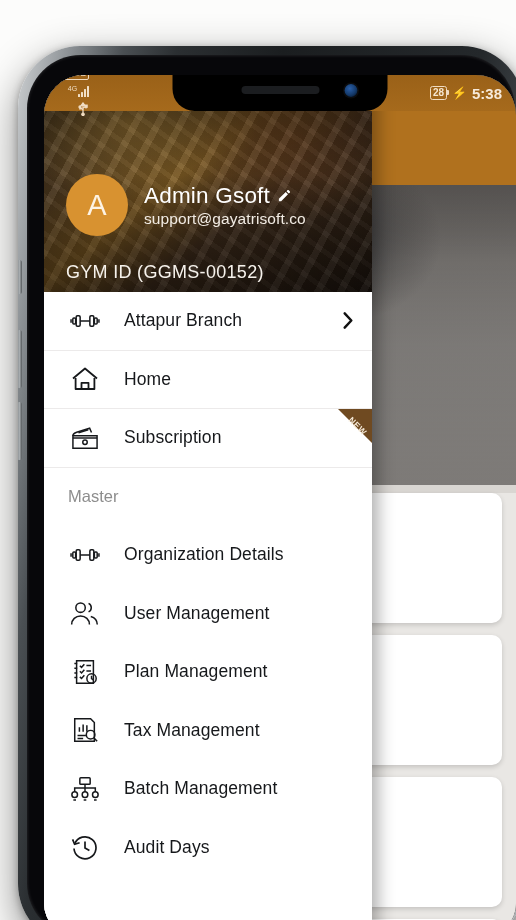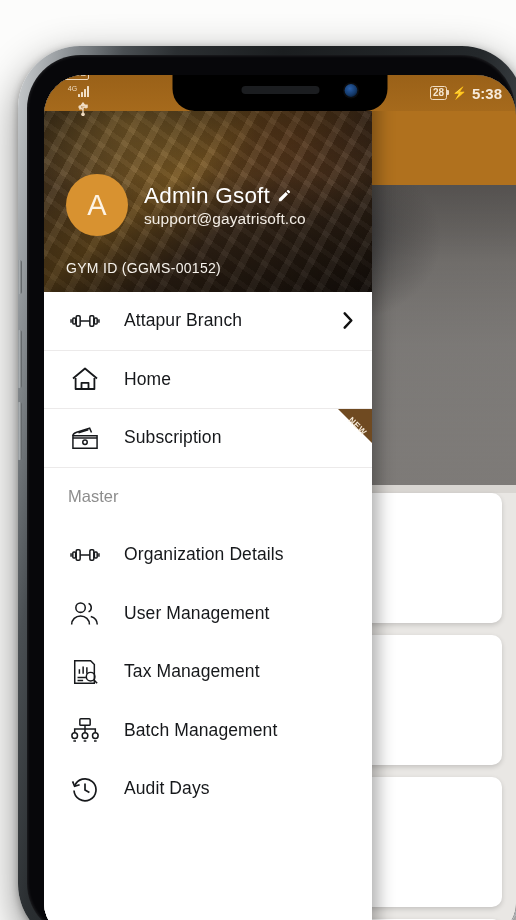--- a/index.html
+++ b/index.html
@@ -181,22 +181,22 @@
     display:flex; align-items:center; justify-content:center;
     color:#fdf3e4; font-size:29px; font-weight:400;
     flex:0 0 62px;
   }
   #profile-text{ min-width:0; }
   #profile-name-row{ display:flex; align-items:center; gap:7px; }
   #profile-name{ color:#fff; font-size:22.5px; font-weight:400; letter-spacing:.2px; }
   #edit-pencil{ width:15px; height:15px; color:#fff; display:block; }
   #profile-email{ color:#f2ece4; font-size:15.5px; margin-top:1px; letter-spacing:.1px; white-space:nowrap;}
   #gym-id{
-    position:absolute; left:22px; bottom:16px; z-index:3;
-    color:#f6f2ec; font-size:14px; letter-spacing:.3px;
+    position:absolute; left:22px; bottom:9px; z-index:3;
+    color:#f6f2ec; font-size:18px; letter-spacing:.3px;
   }
 
   #drawer-list{ flex:1 1 auto; overflow:hidden; background:#fff; }
   .nav-item{
     position:relative;
     display:flex; align-items:center; gap:22px;
     height:58.5px; padding:0 18px 0 24px;
     border-bottom:1px solid #eceaea;
     background:#fff; overflow:hidden;
   }
@@ -382,20 +382,33 @@
                 <svg width="32" height="26" viewBox="0 0 36 28" fill="none" stroke="#16181b" stroke-width="1.7">
                   <circle cx="13" cy="8" r="5.3"></circle>
                   <path d="M3 27c0-5.8 4.4-9.6 10-9.6s10 3.8 10 9.6"></path>
                   <path d="M22 3.2a5.3 5.3 0 0 1 0 9.6"></path>
                   <path d="M24.5 17.9c4.4 1.3 7.3 4.8 7.3 9.1"></path>
                 </svg>
               </span>
               <span class="nav-label">User Management</span>
             </div>
 
+            <div class="nav-item plain">
+              <span class="nav-ico">
+                <svg width="28" height="28" viewBox="0 0 30 30" fill="none" stroke="#16181b" stroke-width="1.6">
+                  <path d="M6 3h18v24H6z"></path>
+                  <path d="M3.6 6h3M3.6 11h3M3.6 16h3M3.6 21h3"></path>
+                  <path d="M9.5 8.2l1.8 1.8 3-3.4M9.5 14.2l1.8 1.8 3-3.4M9.5 20.2l1.8 1.8 3-3.4"></path>
+                  <path d="M16.5 8h5M16.5 14h5"></path>
+                  <circle cx="22" cy="22" r="5"></circle>
+                  <path d="M22 19v3l2 1.4"></path>
+                </svg>
+              </span>
+              <span class="nav-label">Plan Management</span>
+            </div>
 
             <div class="nav-item plain">
               <span class="nav-ico">
                 <svg width="28" height="28" viewBox="0 0 30 30" fill="none" stroke="#16181b" stroke-width="1.6">
                   <path d="M4 3h17l4 4v20H4z"></path>
                   <path d="M9 17v-5M13 17V9M17 17v-7"></path>
                   <path d="M7 21h9M7 24h6"></path>
                   <circle cx="21" cy="20" r="4.6"></circle>
                   <path d="M24.4 23.4L28 27"></path>
                 </svg>

